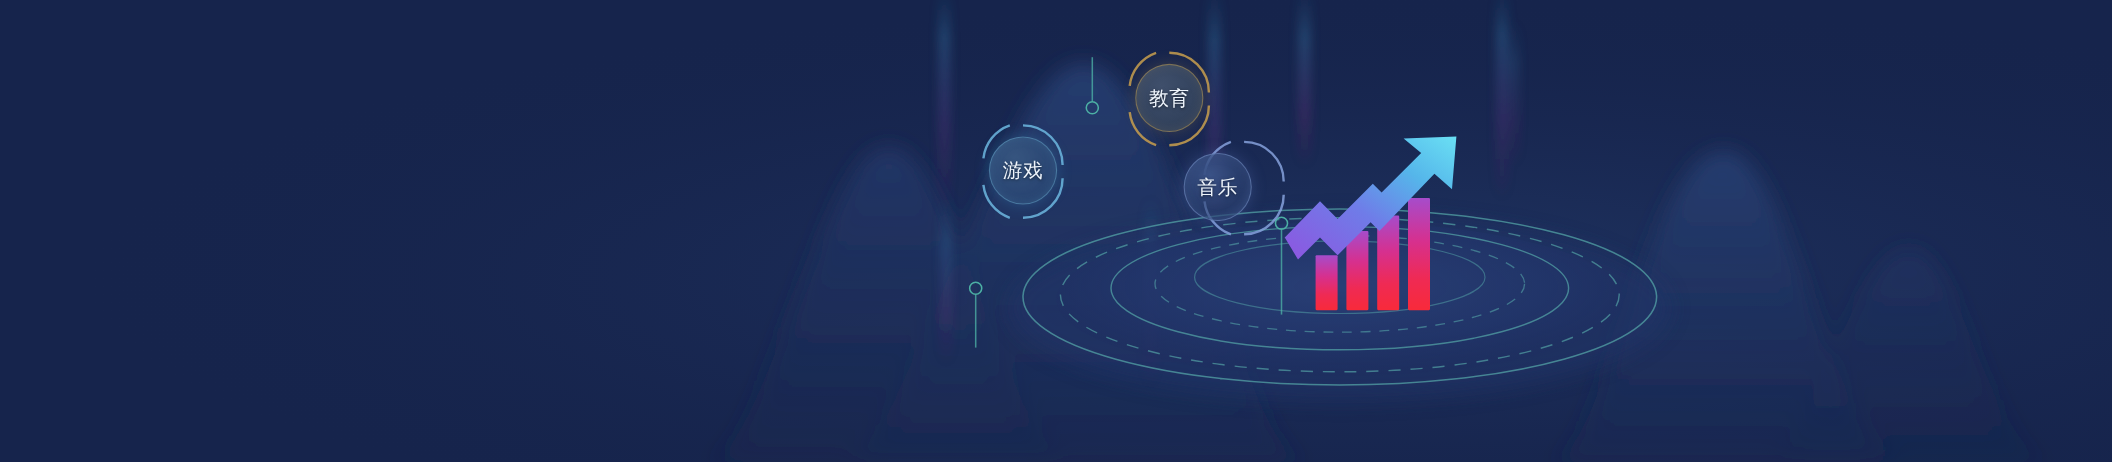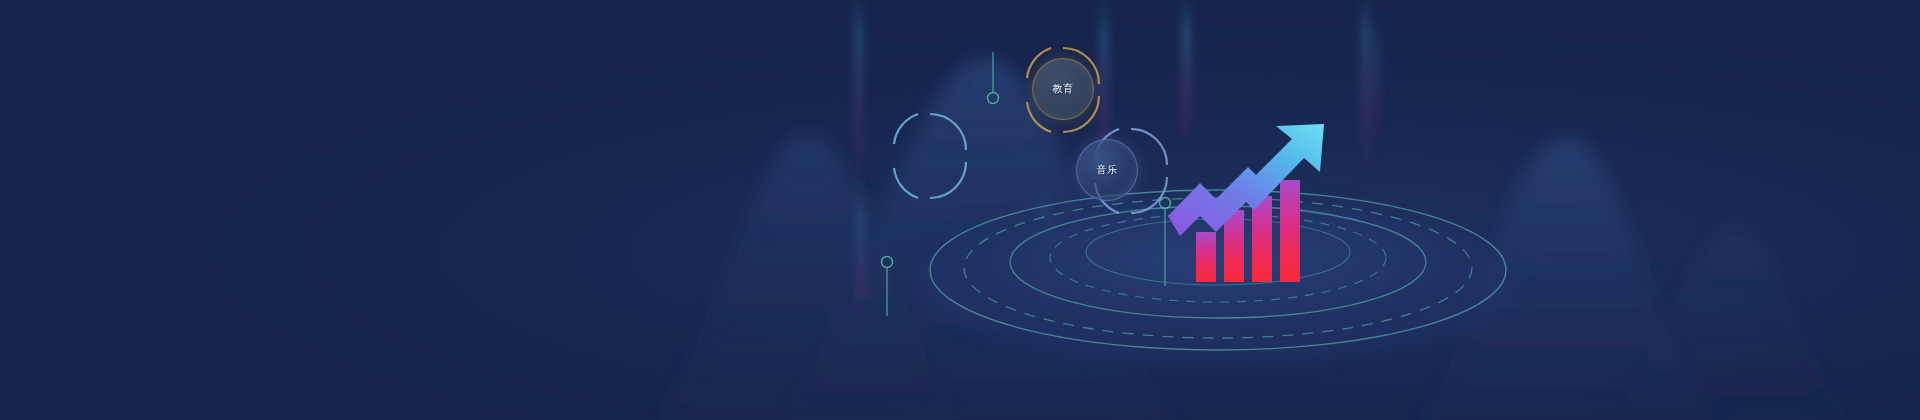--- a/index.html
+++ b/index.html
@@ -26,21 +26,21 @@
   }
   .badge {
     position: absolute;
     width: 62px;
     height: 62px;
     border-radius: 50%;
     display: flex;
     align-items: center;
     justify-content: center;
     color: #eef4fb;
-    font-size: 10px;
+    font-size: 18px;
     letter-spacing: 0.5px;
     line-height: 1;
     user-select: none;
   }
   .badge-inner {
     position: absolute;
     inset: 0;
     border-radius: 50%;
   }
   .badge-label {
@@ -226,20 +226,24 @@
 
       <g stroke="#8aa6e0" stroke-opacity="0.82" stroke-width="2.2">
         <path d="M1131,129 A36,36 0 0,1 1167,165"></path>
         <path d="M1167,177 A36,36 0 0,1 1131,213"></path>
         <path d="M1119,213 A36,36 0 0,1 1095,183"></path>
         <path d="M1095,159 A36,36 0 0,1 1119,129"></path>
       </g>
     </g>
   </svg>
 
+  <div class="badge" id="badge-game">
+    <span class="badge-inner"></span>
+    <span class="badge-label">游戏</span>
+  </div>
 
   <div class="badge" id="badge-edu">
     <span class="badge-inner"></span>
     <span class="badge-label">教育</span>
   </div>
 
   <div class="badge" id="badge-music">
     <span class="badge-inner"></span>
     <span class="badge-label">音乐</span>
   </div>

